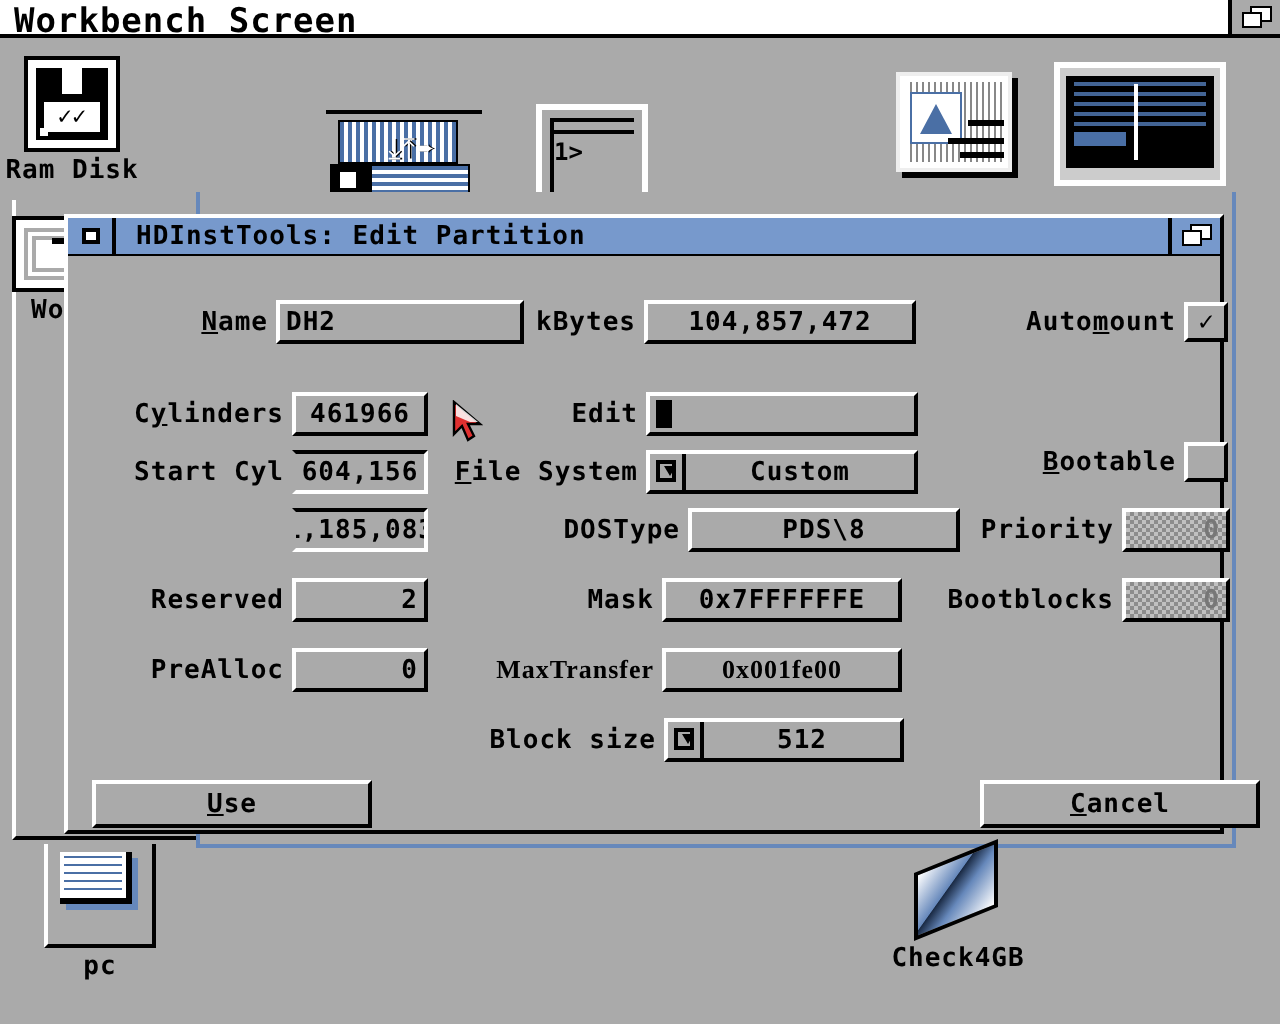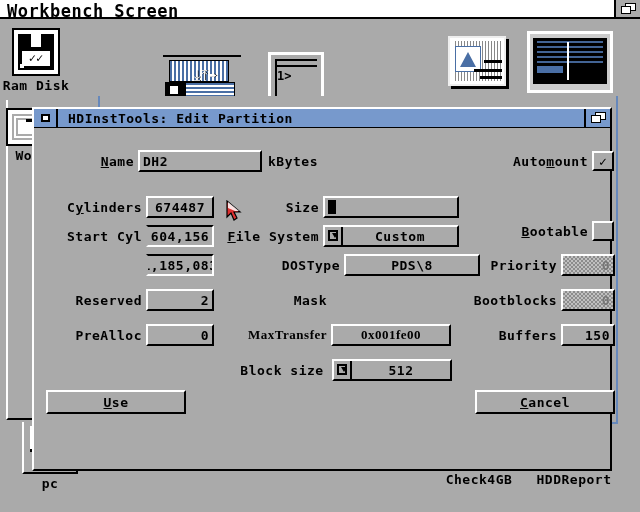--- a/index.html
+++ b/index.html
@@ -421,21 +421,21 @@
     width: 520px; height: 328px;
     border-left: 2px solid #6688bb;
     border-right: 2px solid #6688bb;
     border-bottom: 2px solid #6688bb;
   }
 
   
   #dialog {
     position: absolute;
     left: 32px; top: 107px;
-    width: 580px; height: 364px;
+    width: 580px; height: 310px;
     background: #aaaaaa;
     border-left: 2px solid #ffffff;
     border-top: 2px solid #ffffff;
     border-right: 2px solid #000000;
     border-bottom: 2px solid #000000;
     box-sizing: border-box;
   }
   #dialog-titlebar {
     position: absolute;
     left: 0; top: 0;
@@ -734,28 +734,20 @@
     <div class="wb-icon-label" style="top:54px;left:28px;">pc</div>
   </div>
 
   <div class="wb-icon" id="icon-check4gb">
     <div class="chk-ic">
       <div class="chk-wedge"></div>
     </div>
     <div class="wb-icon-label" style="top:48px;left:26px;">Check4GB</div>
   </div>
 
-  <div class="wb-icon" id="icon-hddreport">
-    <div class="hdd-ic">
-      <div class="hdd-blob"></div>
-      <div class="hdd-cut1"></div>
-      <div class="hdd-cut2"></div>
-    </div>
-    <div class="wb-icon-label" style="top:52px;left:22px;">HDDReport</div>
-  </div>
 
   <div id="dialog">
 
     <div id="dialog-titlebar">
       <div id="dialog-close-gadget">
           <div class="inner"></div>
         </div>
       <div id="dialog-title-text">HDInstTools: Edit Partition</div>
       <div id="dialog-depth-gadget">
         <div class="depth-glyph">
@@ -767,34 +759,35 @@
 
     <div id="dialog-body">
 
       <div class="frow" style="left:40px; top:22px;">
         <div class="flabel" style="width:60px;"><u>N</u>ame</div>
         <div class="fstring left" style="width:124px;">DH2</div>
       </div>
 
       <div class="frow" style="left:222px; top:22px;">
         <div class="flabel" style="width:62px;">kBytes</div>
+        <div class="fstring center" style="width:136px;">104,857,472</div>
       </div>
 
       <div class="frow" style="left:456px; top:22px;">
         <div class="flabel" style="width:98px;">Auto<u>m</u>ount</div>
         <div class="fcheck">✓</div>
       </div>
 
       <div class="frow" style="left:18px; top:68px;">
         <div class="flabel" style="width:90px;">C<u>y</u>linders</div>
-        <div class="fstring center" style="width:68px;">674487</div>
+        <div class="fstring center" style="width:68px;">461966</div>
       </div>
 
       <div class="frow" style="left:247px; top:68px;">
-        <div class="flabel" style="width:38px;">Size</div>
+        <div class="flabel" style="width:38px;">Edit</div>
         <div class="fstring left" style="width:136px;">
             <span class="text-cursor"></span>
           </div>
       </div>
 
       <div class="frow" style="left:18px; top:97px;">
         <div class="flabel" style="width:90px;">Start Cyl</div>
         <div class="fstring alt center" style="width:68px;">604,156</div>
       </div>
 
@@ -826,54 +819,51 @@
         <div class="fstring ghost right" style="width:54px;">0</div>
       </div>
 
       <div class="frow" style="left:18px; top:161px;">
         <div class="flabel" style="width:90px;">Reserved</div>
         <div class="fstring right" style="width:68px;">2</div>
       </div>
 
       <div class="frow" style="left:237px; top:161px;">
         <div class="flabel" style="width:56px;">Mask</div>
+        <div class="fstring center" style="width:120px;">0x7FFFFFFE</div>
       </div>
 
       <div class="frow" style="left:413px; top:161px;">
         <div class="flabel" style="width:110px;">Bootblocks</div>
         <div class="fstring ghost right" style="width:54px;">0</div>
       </div>
 
       <div class="frow" style="left:18px; top:196px;">
         <div class="flabel" style="width:90px;">PreAlloc</div>
         <div class="fstring right" style="width:68px;">0</div>
       </div>
 
       <div class="frow" style="left:185px; top:196px;font-family:Liberation Serif, serif;">
         <div class="flabel" style="width:108px;">MaxTransfer</div>
         <div class="fstring center" style="width:120px;">0x001fe00</div>
       </div>
 
-      <div class="frow" style="left:449px; top:196px;">
-        <div class="flabel" style="width:74px;">Buffers</div>
-        <div class="fstring right" style="width:54px;">150</div>
-      </div>
 
       <div class="frow" style="left:202px; top:231px;">
-        <div class="flabel" style="width:92px;text-align:center;">Block size</div>
+        <div class="flabel" style="width:92px;">Block size</div>
         <div class="fcycle" style="width:120px;">
           <div class="cyc-img"></div>
           <div class="cyc-text">512</div>
         </div>
       </div>
 
       <div class="fbutton" style="left:12px; top:262px; width:140px;">
           <span><u>U</u>se</span>
         </div>
-      <div class="fbutton" style="left:441px; top:262px; width:140px;text-align:right;">
+      <div class="fbutton" style="left:456px; top:262px; width:140px;text-align:right;">
           <span><u>C</u>ancel</span>
         </div>
 
     </div>
   </div>
 
   <svg id="mouse-pointer" viewBox="0 0 22 24" style="left: 226px; top: 200px;">
     <polygon points="1,1 1,17 5,13 8,20 11,18 8,12 14,12" fill="#e03030" stroke="#000" stroke-width="1.2"></polygon>
     <polygon points="2,2 2,8 9,11 13,11" fill="#ffffff" stroke="none" opacity="0.85"></polygon>
   </svg>

